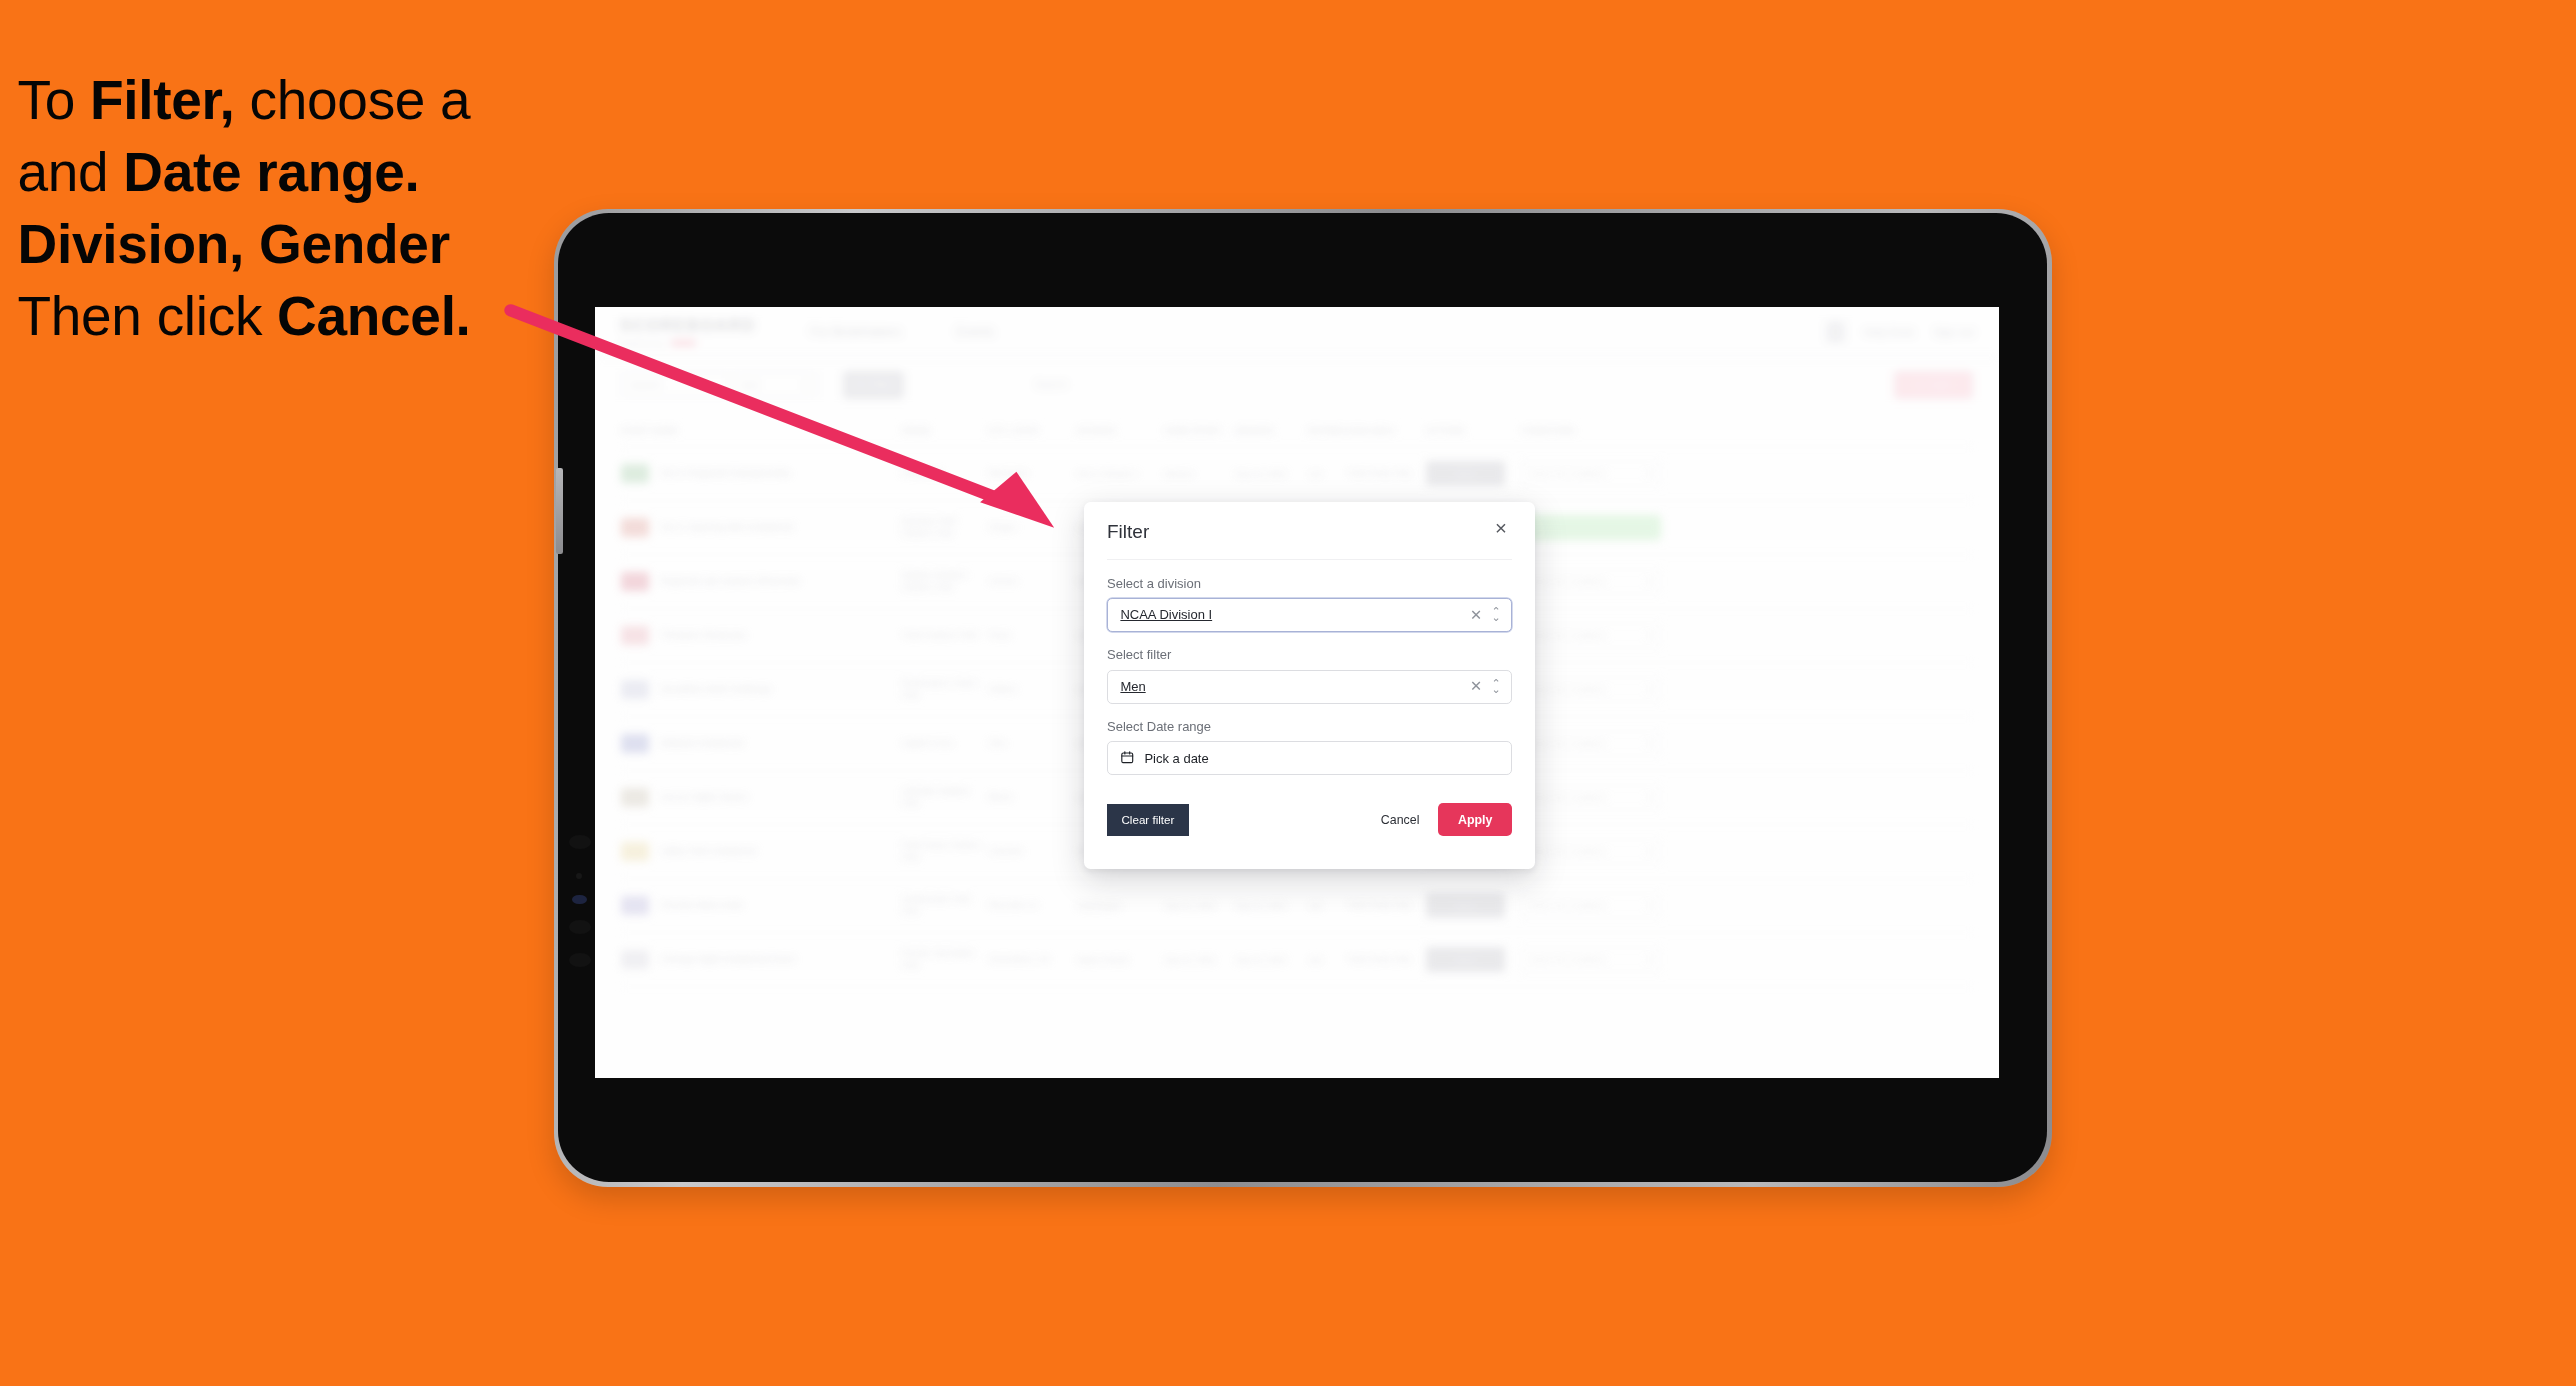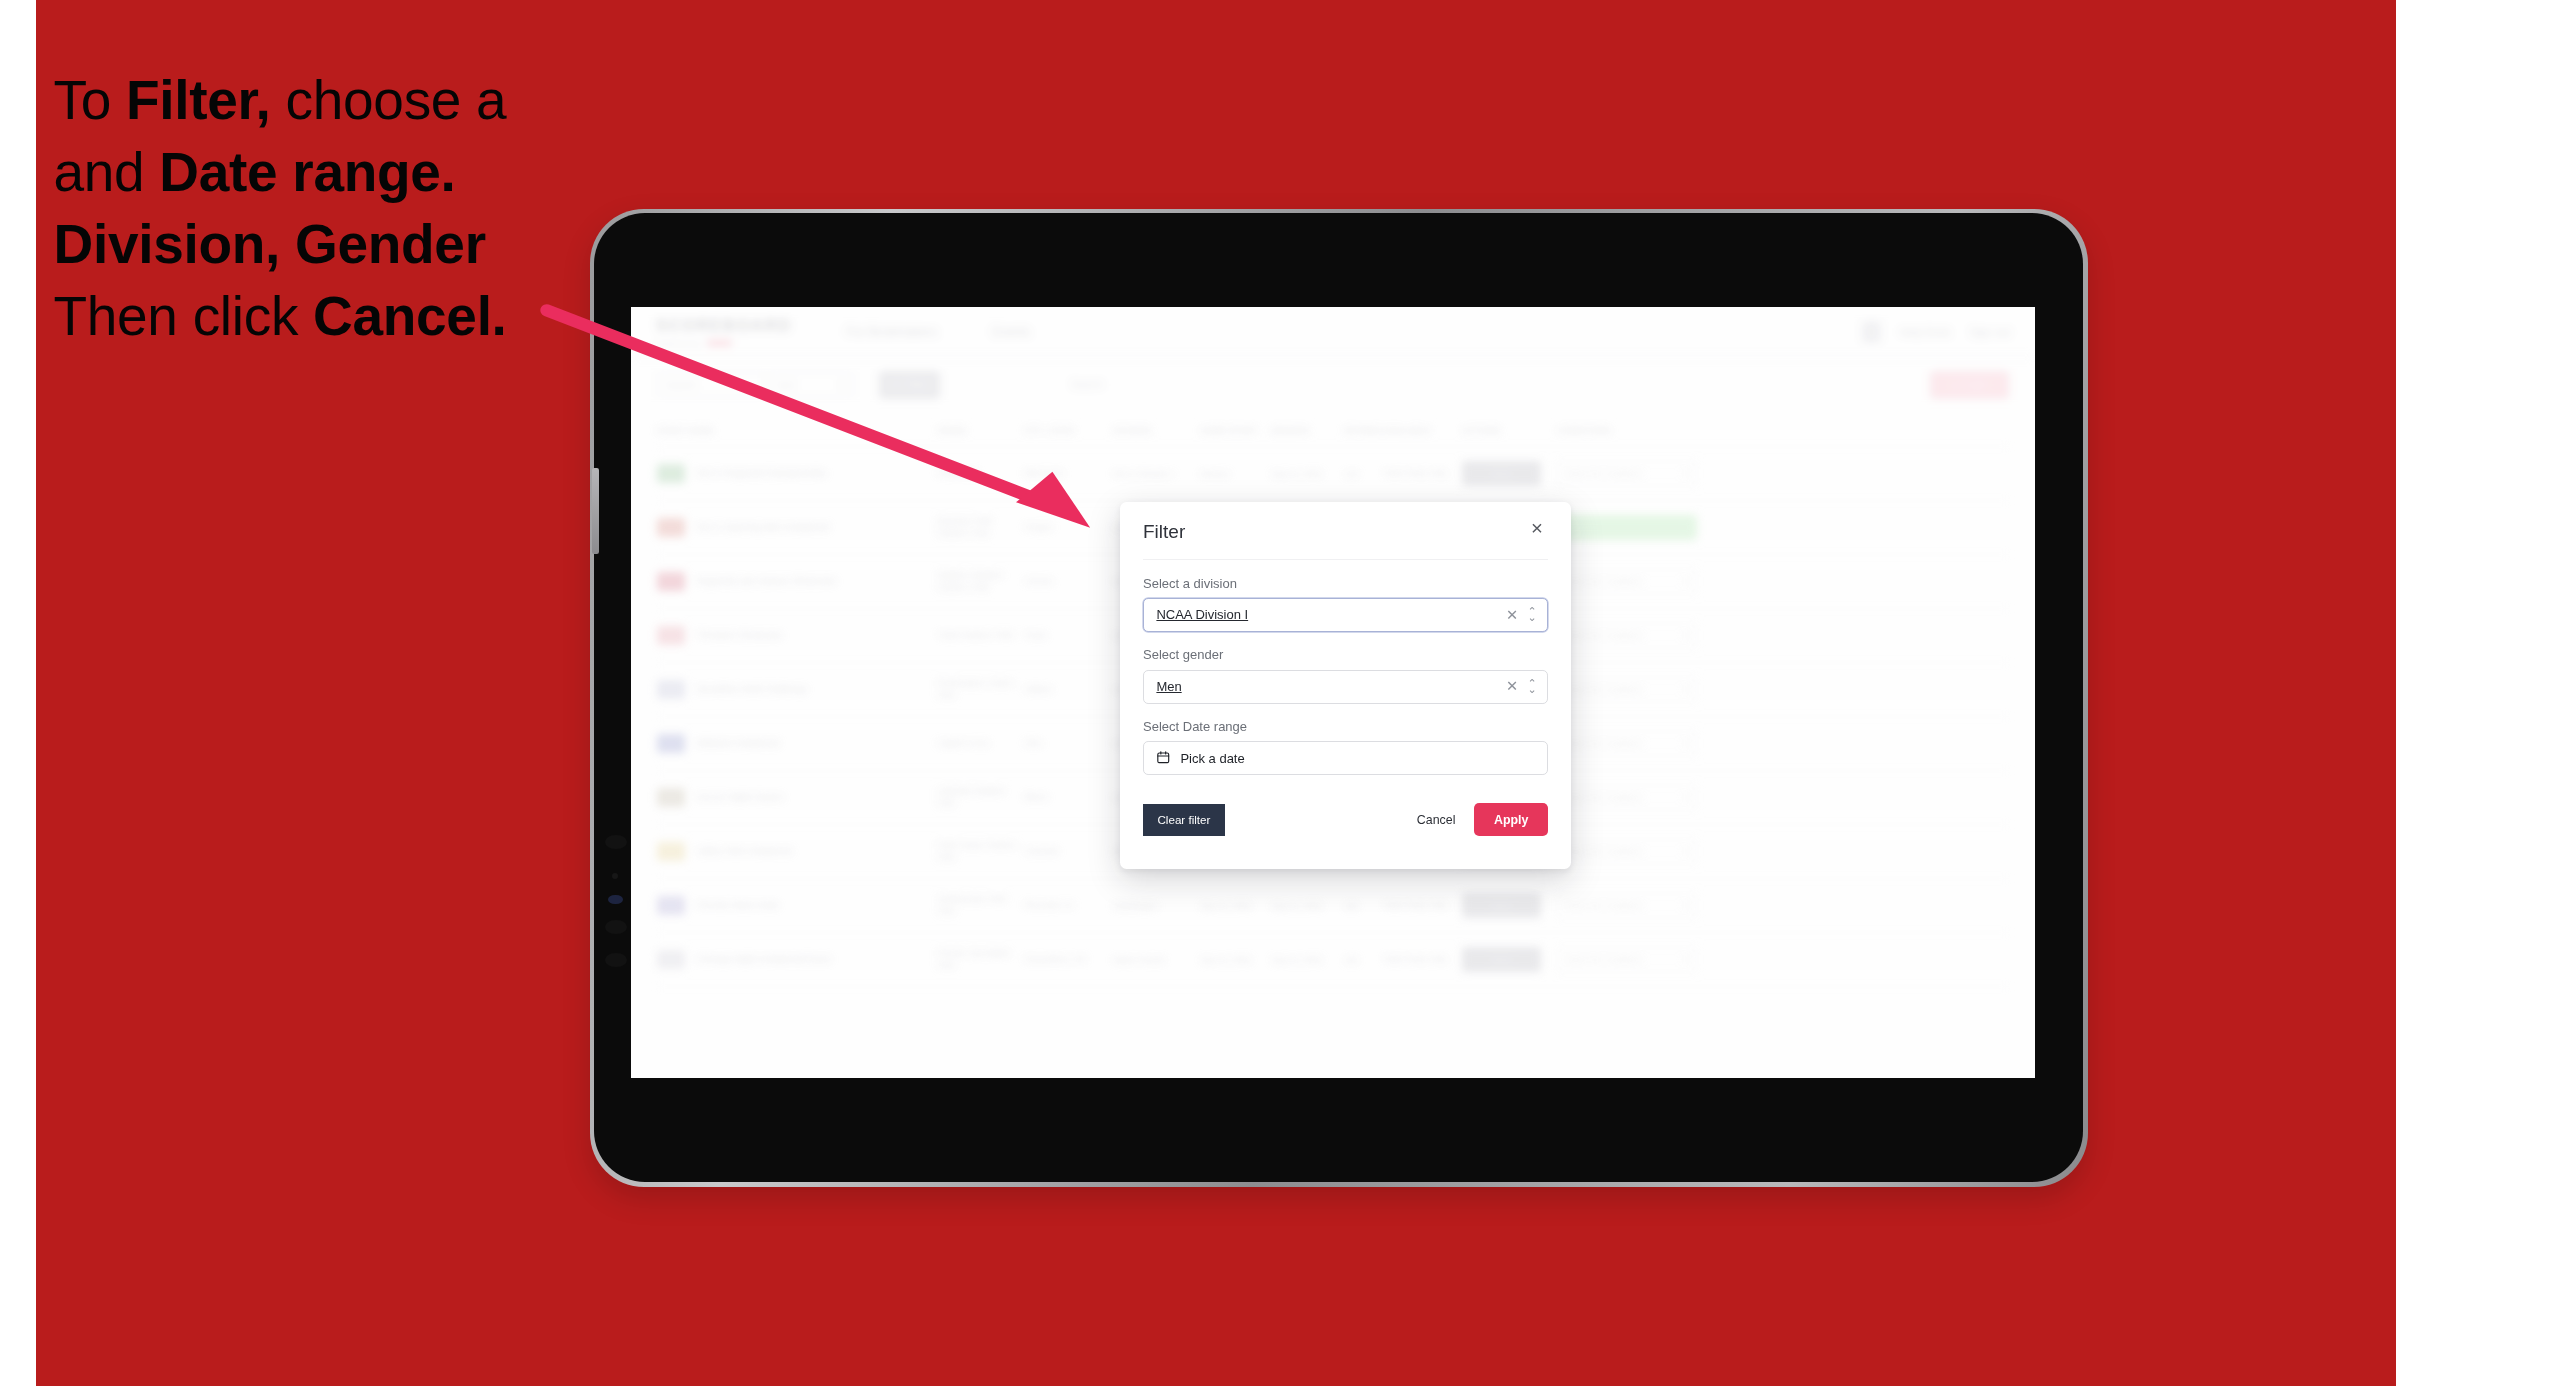--- a/index.html
+++ b/index.html
@@ -7,24 +7,23 @@
   html, body {
     width: 2576px;
     height: 1386px;
     background: #ffffff;
     font-family: "Liberation Sans", sans-serif;
     overflow: hidden;
   }
 
   #stage {
     position: relative;
-    width: 2360px;
+    width: 2576px;
     height: 1386px;
-    background: #b91c1c;
-    margin-left: 36px;
+    background: #f97316;
   }
 
   
   #caption {
     position: absolute;
     left: 17.5px;
     top: 64px;
     width: 553px;
     font-size: 55px;
     line-height: 1.31;
@@ -700,21 +699,21 @@
             <span class="x-ico">✕</span>
             <span class="chev-ico">
                 <span>⌃</span>
                 <span>⌄</span>
               </span>
           </span>
         </div>
       </div>
 
       <div class="field">
-        <div class="field-label">Select gender</div>
+        <div class="field-label">Select filter</div>
         <div class="select-ctl">
           <span class="select-value">Men</span>
           <span class="sel-icons">
             <span class="x-ico">✕</span>
             <span class="chev-ico">
                 <span>⌃</span>
                 <span>⌄</span>
               </span>
           </span>
         </div>

